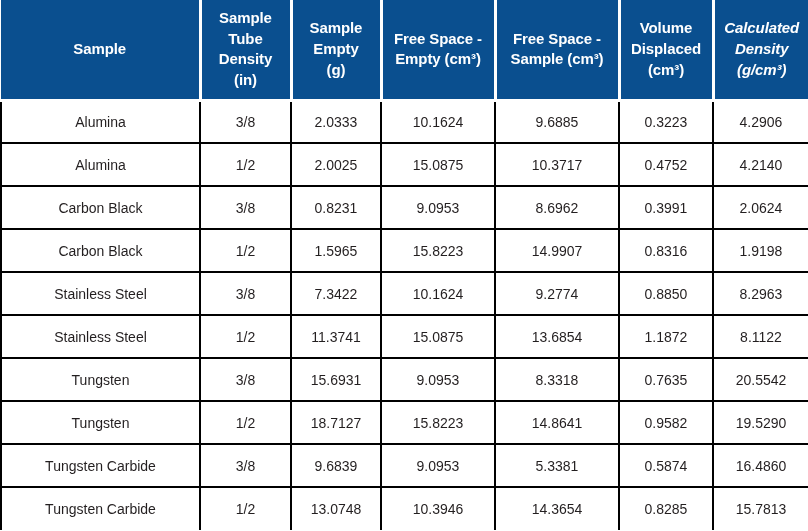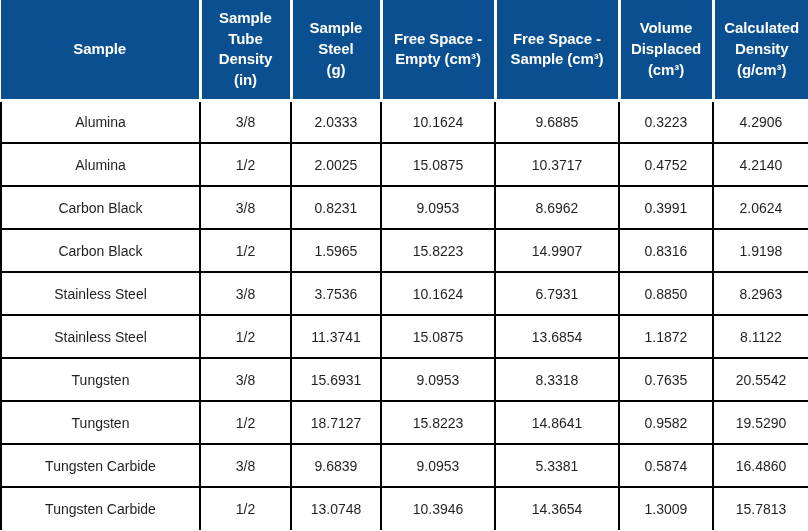--- a/index.html
+++ b/index.html
@@ -42,21 +42,21 @@
     line-height: 1.38;
     height: 100px;
     padding: 2px 4px;
     text-align: center;
     vertical-align: middle;
     border-right: 3px solid #ffffff;
     border-bottom: 3px solid #ffffff;
     box-sizing: border-box;
     letter-spacing: -0.1px;
   }
-  thead th:last-child { border-right: none; }
+  thead th:last-child { border-right: none; font-style: italic; }
   thead th.first-col { font-size: 15px; }
 
   tbody td {
     height: 43px;
     font-size: 14px;
     color: #231f20;
     text-align: center;
     vertical-align: middle;
     padding: 0 4px;
     border-right: 2px solid #000000;
@@ -99,21 +99,21 @@
           <span>Sample</span>
         </th>
         <th>
           <span>Sample</span><br>
           <span>Tube</span><br>
           <span>Density</span><br>
           <span>(in)</span>
         </th>
         <th>
           <span>Sample</span><br>
-          <span>Steel</span><br>
+          <span>Empty</span><br>
           <span>(g)</span>
         </th>
         <th>
           <span>Free Space -</span><br>
           <span>Empty (cm³)</span>
         </th>
         <th>
           <span>Free Space -</span><br>
           <span>Sample (cm³)</span>
         </th>
@@ -162,23 +162,23 @@
           <td>1/2</td>
           <td>1.5965</td>
           <td>15.8223</td>
           <td>14.9907</td>
           <td>0.8316</td>
           <td>1.9198</td>
         </tr>
         <tr>
           <td>Stainless Steel</td>
           <td>3/8</td>
-          <td>3.7536</td>
+          <td>7.3422</td>
           <td>10.1624</td>
-          <td>6.7931</td>
+          <td>9.2774</td>
           <td>0.8850</td>
           <td>8.2963</td>
         </tr>
         <tr>
           <td>Stainless Steel</td>
           <td>1/2</td>
           <td>11.3741</td>
           <td>15.0875</td>
           <td>13.6854</td>
           <td>1.1872</td>
@@ -210,18 +210,18 @@
           <td>5.3381</td>
           <td>0.5874</td>
           <td>16.4860</td>
         </tr>
         <tr class="last-row">
           <td>Tungsten Carbide</td>
           <td>1/2</td>
           <td>13.0748</td>
           <td>10.3946</td>
           <td>14.3654</td>
-          <td>1.3009</td>
+          <td>0.8285</td>
           <td>15.7813</td>
         </tr>
       </tbody>
   </table>
 </div>
 
 </body></html>

